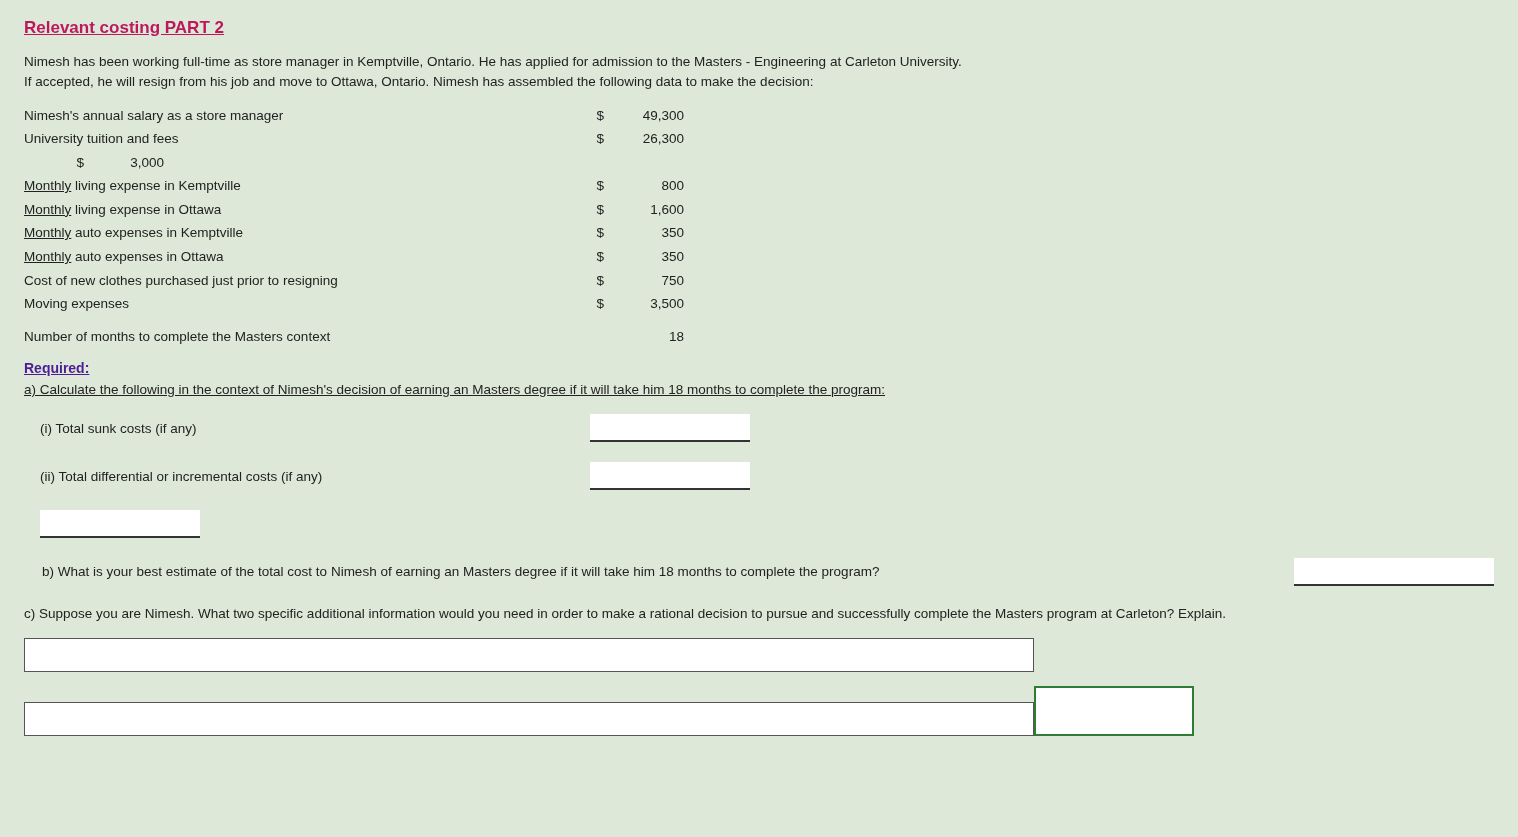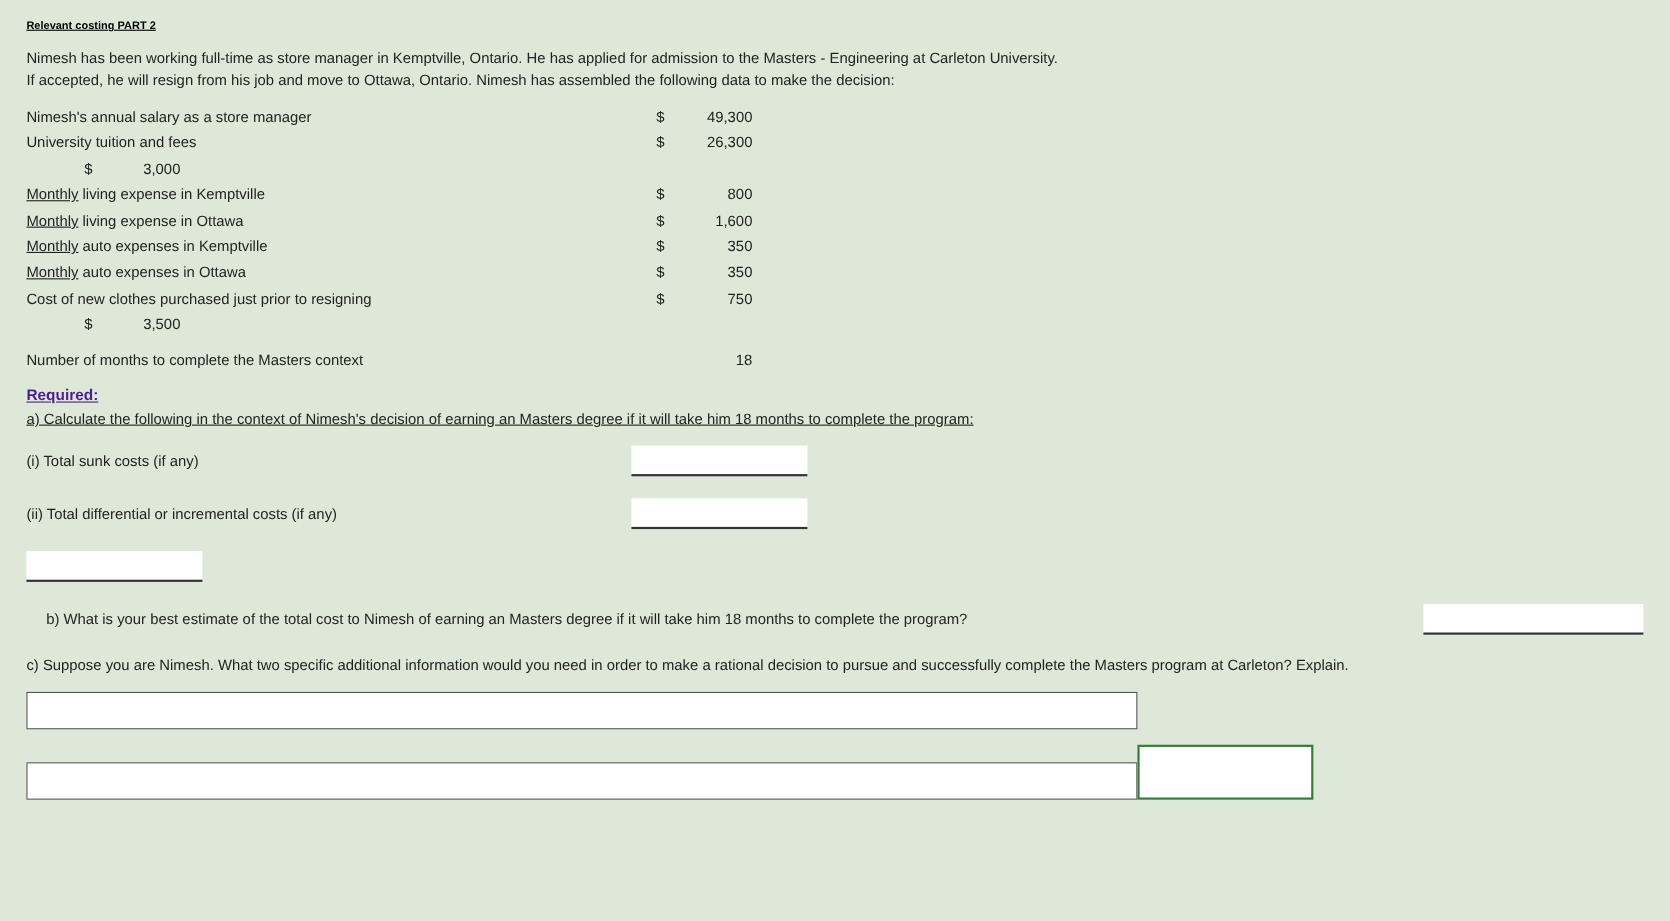--- a/index.html
+++ b/index.html
@@ -10,23 +10,23 @@
     body {
       background-color: #dde8d8;
       font-family: Arial, sans-serif;
       font-size: 13.5px;
       color: #222;
       padding: 18px 24px;
       width: 1518px;
       min-height: 837px;
     }
     .page-title {
-      color: #000000;
+      color: #be185d;
       font-weight: bold;
-      font-size: 10px;
+      font-size: 17px;
       text-decoration: underline;
       margin-bottom: 14px;
     }
     .intro-text {
       margin-bottom: 12px;
       line-height: 1.5;
     }
     .data-table {
       margin-bottom: 16px;
       width: 100%;
@@ -78,21 +78,21 @@
     }
     .question-text {
       margin-bottom: 14px;
       line-height: 1.5;
       text-decoration: underline;
     }
     .sub-question {
       display: flex;
       align-items: center;
       margin-bottom: 20px;
-      margin-left: 0;
+      margin-left: 16px;
     }
     .sub-question-label {
       width: 550px;
       flex-shrink: 0;
     }
     .answer-input {
       width: 160px;
       height: 28px;
       background: #fff;
       border: none;
@@ -212,20 +212,21 @@
     <div class="data-value">350</div>
   </div>
 
   <div class="data-row">
     <div class="data-label">Cost of new clothes purchased just prior to resigning</div>
     <div class="data-dollar">$</div>
     <div class="data-value">750</div>
   </div>
 
   <div class="data-row">
+    <div class="data-label">Moving expenses</div>
     <div class="data-dollar">$</div>
     <div class="data-value">3,500</div>
   </div>
 
   <div class="spacer-row"></div>
 
   <div class="months-row">
     <div class="months-label">Number of months to complete the Masters context</div>
     <div class="months-value">18</div>
   </div>

